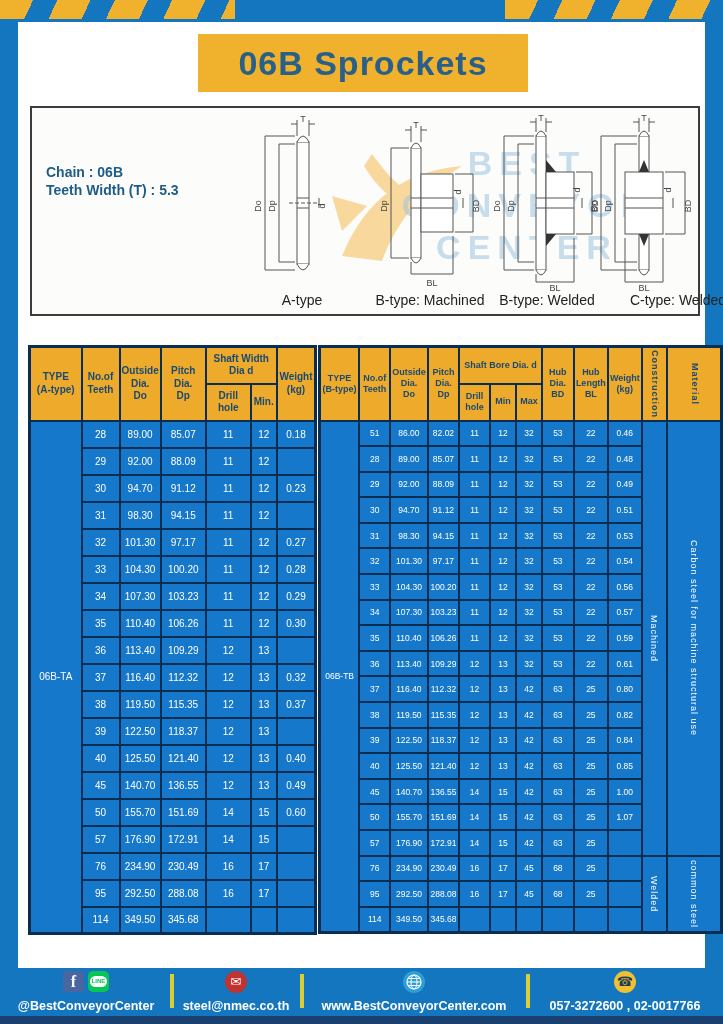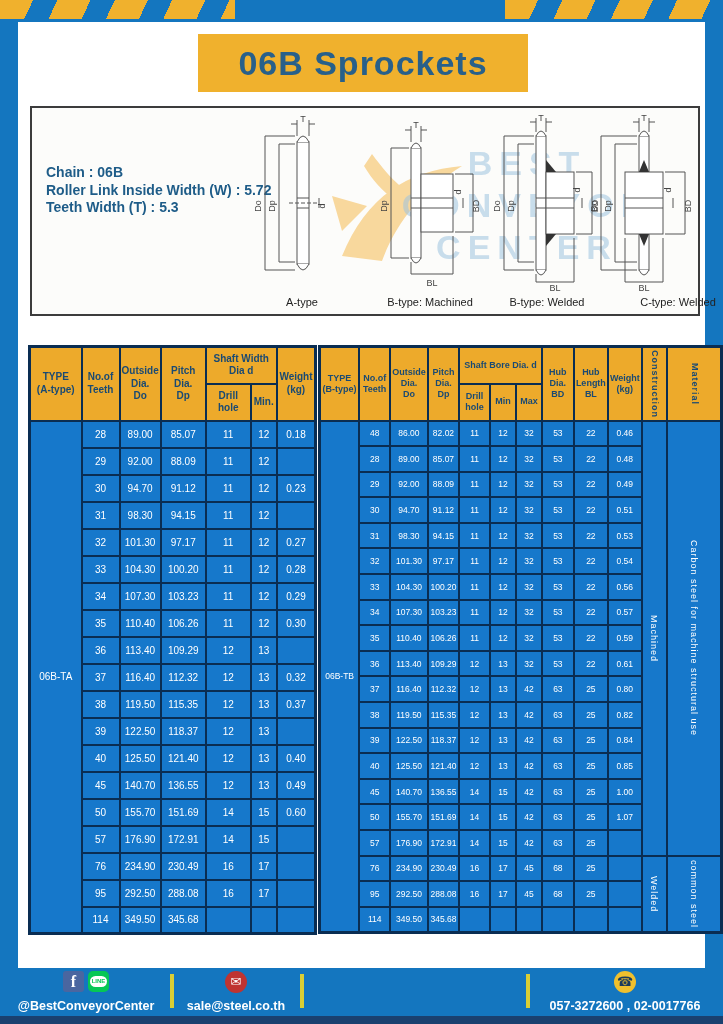--- a/index.html
+++ b/index.html
@@ -15,21 +15,21 @@
 
   .title-banner { position:absolute; left:198px; top:34px; width:330px; height:58px;
     background:#F0B12D; display:flex; align-items:center; justify-content:center; }
   .title-banner h1 { font-size:34px; font-weight:bold; color:#28608A; letter-spacing:1px; }
 
   
   .drawing-box { position:absolute; left:30px; top:106px; width:670px; height:210px;
     background:#FCFCFA; border:2px solid #3c3c3c; }
   .specs { position:absolute; left:14px; top:56px; color:#1E5C88; font-weight:bold;
     font-size:14px; line-height:17.5px; white-space:nowrap; }
-  .caption { position:absolute; bottom:6px; font-size:11px; color:#222; text-align:center; width:130px; }
+  .caption { position:absolute; bottom:6px; font-size:14px; color:#222; text-align:center; width:130px; }
   .cap-a  { left:205px; } .cap-b1 { left:333px; } .cap-b2 { left:450px; } .cap-c { left:581px; }
   .diag { position:absolute; top:6px; }
   .diag text { font-size:9px; fill:#444; }
   .wm-logo { position:absolute; left:280px; top:28px; opacity:.42; pointer-events:none; }
   .wm-text { position:absolute; left:330px; top:34px; width:330px; text-align:center;
     font-size:34px; line-height:42px; font-weight:800; letter-spacing:7px;
     color:#9FC4E0; opacity:.55; pointer-events:none; }
 
   
   table { border-collapse:collapse; table-layout:fixed; background:#1678CB; }
@@ -76,21 +76,20 @@
   <div class="content"></div>
 
   <div class="title-banner">
     <h1>06B Sprockets</h1>
   </div>
 
   <div class="drawing-box">
 
     <div class="specs">
       <div>Chain : 06B</div>
-      <div>Roller Link Inside Width (W) : 5.72</div>
       <div>Teeth Width (T) : 5.3</div>
     </div>
 
     <svg class="wm-logo" width="170" height="150" viewBox="0 0 170 150">
       <path d="M30 120 C55 60 95 35 150 30 C110 55 85 85 70 125 Z" fill="#F3A71F"></path>
       <path d="M60 18 C80 45 95 60 130 75 C95 78 70 60 52 30 Z" fill="#F3A71F"></path>
       <path d="M20 60 L55 70 L30 95 Z" fill="#F3A71F"></path>
     </svg>
     <div class="wm-text" style="white-space:pre-line;">BEST
 CONVEYOR
@@ -461,21 +460,21 @@
         </tr>
         <tr>
           <th>Drill hole</th>
           <th>Min</th>
           <th>Max</th>
         </tr>
       </thead>
       <tbody>
           <tr>
             <td class="type-cell" rowspan="20">06B-TB</td>
-            <td>48</td>
+            <td>51</td>
             <td>86.00</td>
             <td>82.02</td>
             <td>11</td>
             <td>12</td>
             <td>32</td>
             <td>53</td>
             <td>22</td>
             <td>0.46</td>
             <td class="vcell" rowspan="17">
               <div>Machined</div>
@@ -715,23 +714,36 @@
             <span>LINE</span>
           </div>
       </div>
       <div class="label">@BestConveyorCenter</div>
     </div>
 
     <div class="fitem" style="left:174px; width:124px;">
       <div class="icon-row">
           <div class="round-icon mail-icon">✉</div>
         </div>
-      <div class="label">sale@steel.co.th</div>
+      <div class="label">steel@nmec.co.th</div>
     </div>
 
+    <div class="fitem" style="left:304px; width:220px;">
+      <div class="icon-row">
+        <svg width="22" height="22" viewBox="0 0 22 22">
+          <circle cx="11" cy="11" r="11" fill="#2D9FD8"></circle>
+          <circle cx="11" cy="11" r="7" fill="none" stroke="#fff" stroke-width="1.2"></circle>
+          <ellipse cx="11" cy="11" rx="3" ry="7" fill="none" stroke="#fff" stroke-width="1"></ellipse>
+          <line x1="4" y1="11" x2="18" y2="11" stroke="#fff" stroke-width="1"></line>
+          <line x1="5" y1="7.5" x2="17" y2="7.5" stroke="#fff" stroke-width="1"></line>
+          <line x1="5" y1="14.5" x2="17" y2="14.5" stroke="#fff" stroke-width="1"></line>
+        </svg>
+      </div>
+      <div class="label">www.BestConveyorCenter.com</div>
+    </div>
 
     <div class="fitem" style="left:530px; width:190px;">
       <div class="icon-row">
           <div class="round-icon phone-icon">☎</div>
         </div>
       <div class="label">057-3272600 , 02-0017766</div>
     </div>
   </div>
   <div class="footer-strip"></div>
 

